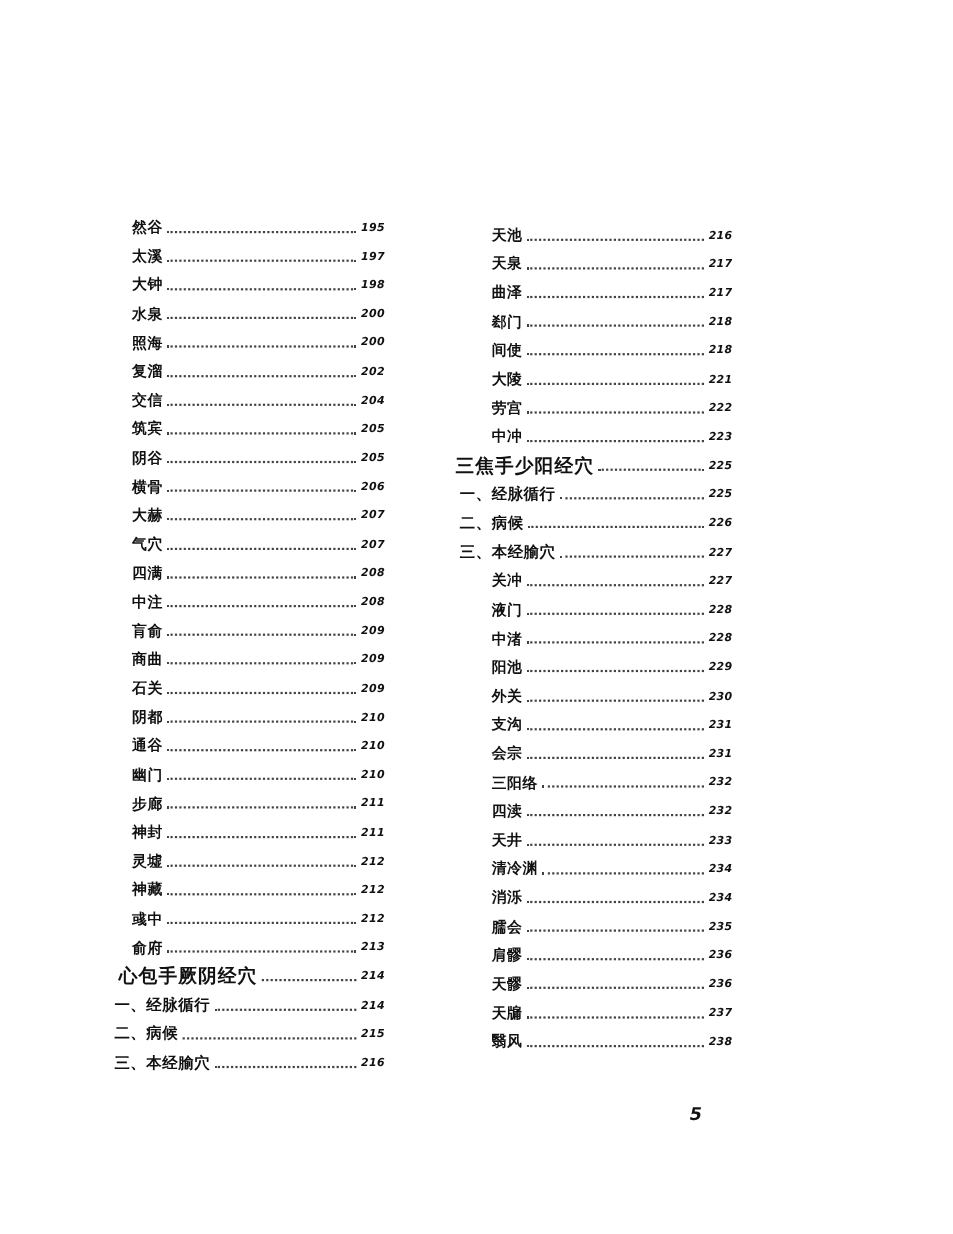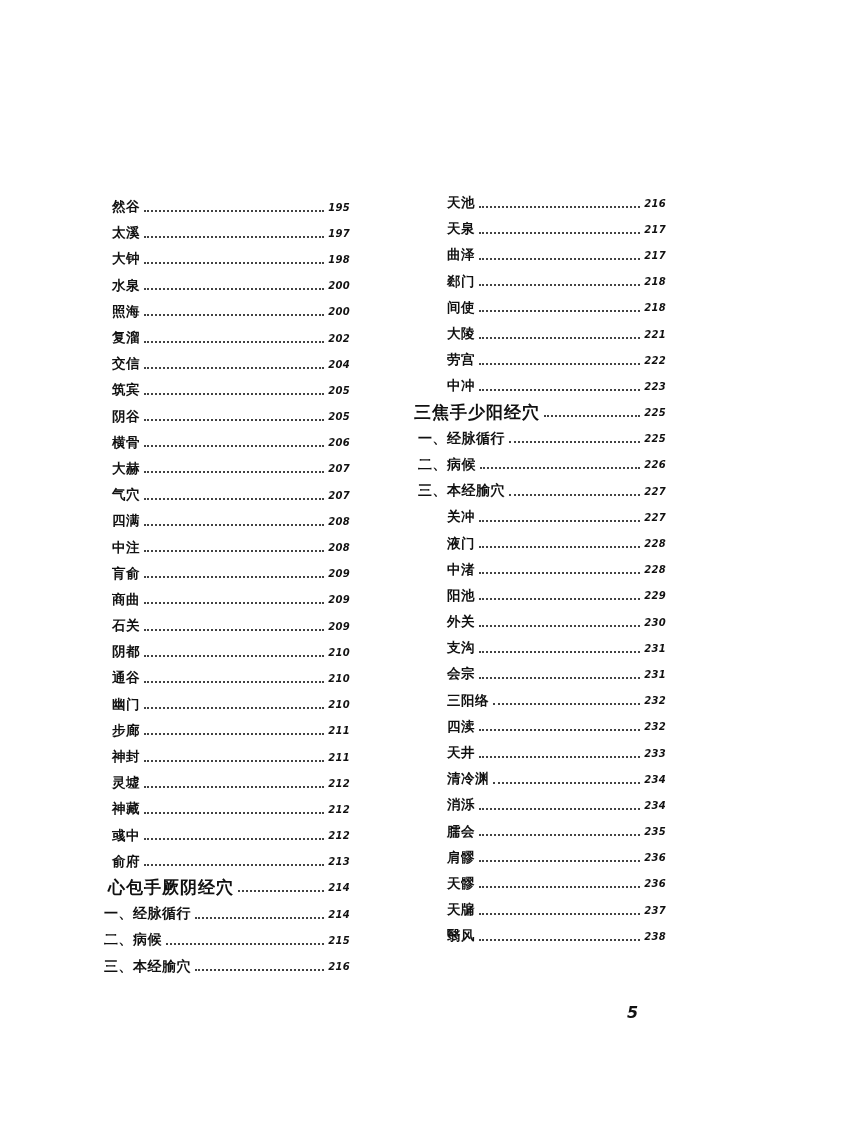--- a/index.html
+++ b/index.html
@@ -5,21 +5,21 @@
   html, body { margin: 0; padding: 0; background: #ffffff; }
   body { width: 866px; height: 1122px; position: relative; overflow: hidden;
          font-family: "DejaVu Sans", "Liberation Sans", sans-serif; color: #111; }
   .col { position: absolute; top: 194px; }
   .col.left { left: 100px; width: 250px; }
   .col.right { left: 412px; width: 254px; }
   .row { position: relative; height: 26.2px; display: flex; align-items: center; white-space: nowrap; }
   .row .name { font-size: 13.5px; font-weight: bold; letter-spacing: 0.5px; flex: 0 0 auto; }
   .row .dots { flex: 1 1 auto; height: 1px; margin: 0 4px; border-bottom: 2px dotted #222; transform: translateY(3px); opacity: 0.85; }
   .row .page { font-family: "DejaVu Sans", sans-serif; font-style: italic; font-weight: bold; font-size: 10px; flex: 0 0 auto; letter-spacing: 0.3px; }
-  .row.entry .name { margin-left: 12px; }
+  .row.entry .name { margin-left: 20px; }
   .col.right .row.entry .name { margin-left: 35px; }
   .row.heading .name { font-size: 17px; font-weight: bold; margin-left: 8px; letter-spacing: 1px; }
   .col.right .row.heading .name { margin-left: 2px; }
   .row.sub .name { margin-left: 4px; font-size: 14px; }
   .col.right .row.sub .name { margin-left: 6px; }
   .page-number { position: absolute; left: 627px; top: 1003px; font-size: 16px; font-weight: bold; font-style: italic; }
 </style>
 </head>
 <body>
 
@@ -168,21 +168,21 @@
       <span class="name">二、病候</span>
       <span class="dots"></span>
       <span class="page">215</span>
     </div>
     <div class="row sub">
       <span class="name">三、本经腧穴</span>
       <span class="dots"></span>
       <span class="page">216</span>
     </div>
   </div>
-<div class="col right" id="col-right" style="top:190px;">
+<div class="col right" id="col-right" style="top:201px;">
     <div class="row entry">
       <span class="name">天池</span>
       <span class="dots"></span>
       <span class="page">216</span>
     </div>
     <div class="row entry">
       <span class="name">天泉</span>
       <span class="dots"></span>
       <span class="page">217</span>
     </div>

